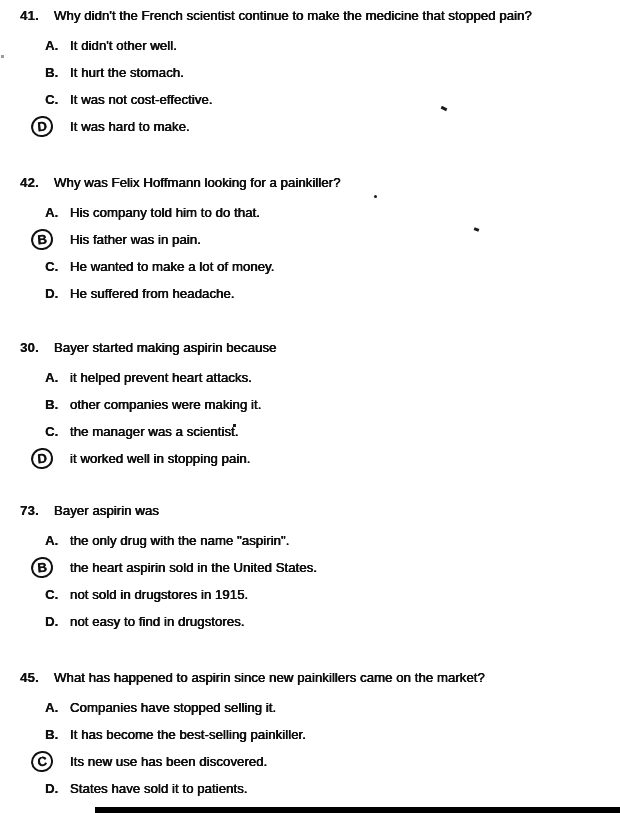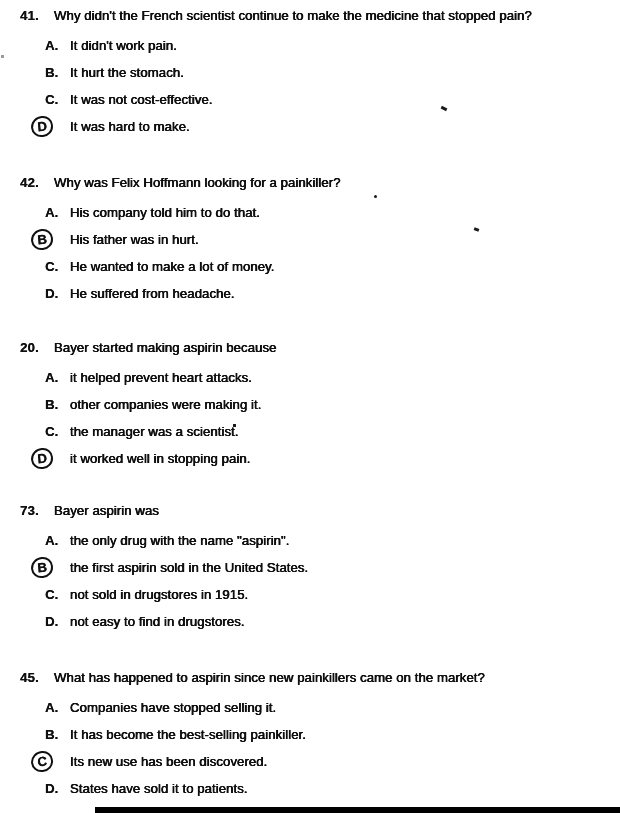--- a/index.html
+++ b/index.html
@@ -100,21 +100,21 @@
   <div class="speck" style="left:474px; top:228px; width:5px; height:3px; transform:rotate(20deg);"></div>
   <div class="speck" style="left:1px; top:55px; width:3px; height:3px; background:#9a9a9a;"></div>
   <div class="speck" style="left:233px; top:424px; width:3px; height:3px;"></div>
 
   <div id="edge-bar"></div>
 <div class="question" style="top: 8px;">
       <span class="q-num">41.</span>
       <span class="q-text">Why didn't the French scientist continue to make the medicine that stopped pain?</span>
       <div class="option" style="top: 30px;">
         <span class="opt-letter">A.</span>
-        <span class="opt-text">It didn't work pain.</span>
+        <span class="opt-text">It didn't other well.</span>
       </div>
       <div class="option" style="top: 57px;">
         <span class="opt-letter">B.</span>
         <span class="opt-text">It hurt the stomach.</span>
       </div>
       <div class="option" style="top: 84px;">
         <span class="opt-letter">C.</span>
         <span class="opt-text">It was not cost-effective.</span>
       </div>
       <div class="option" style="top: 111px;">
@@ -124,33 +124,33 @@
     </div>
     <div class="question" style="top: 175px;">
       <span class="q-num">42.</span>
       <span class="q-text">Why was Felix Hoffmann looking for a painkiller?</span>
       <div class="option" style="top: 30px;">
         <span class="opt-letter">A.</span>
         <span class="opt-text">His company told him to do that.</span>
       </div>
       <div class="option" style="top: 57px;">
         <span class="opt-letter circled" style="border-color: rgb(17, 17, 17);">B</span>
-        <span class="opt-text">His father was in hurt.</span>
+        <span class="opt-text">His father was in pain.</span>
       </div>
       <div class="option" style="top: 84px;">
         <span class="opt-letter">C.</span>
         <span class="opt-text">He wanted to make a lot of money.</span>
       </div>
       <div class="option" style="top: 111px;">
         <span class="opt-letter">D.</span>
         <span class="opt-text">He suffered from headache.</span>
       </div>
     </div>
     <div class="question" style="top: 340px;">
-      <span class="q-num">20.</span>
+      <span class="q-num">30.</span>
       <span class="q-text">Bayer started making aspirin because</span>
       <div class="option" style="top: 30px;">
         <span class="opt-letter">A.</span>
         <span class="opt-text">it helped prevent heart attacks.</span>
       </div>
       <div class="option" style="top: 57px;">
         <span class="opt-letter">B.</span>
         <span class="opt-text">other companies were making it.</span>
       </div>
       <div class="option" style="top: 84px;">
@@ -164,21 +164,21 @@
     </div>
     <div class="question" style="top: 503px;">
       <span class="q-num">73.</span>
       <span class="q-text">Bayer aspirin was</span>
       <div class="option" style="top: 30px;">
         <span class="opt-letter">A.</span>
         <span class="opt-text">the only drug with the name "aspirin".</span>
       </div>
       <div class="option" style="top: 57px;">
         <span class="opt-letter circled" style="border-color: rgb(17, 17, 17);">B</span>
-        <span class="opt-text">the first aspirin sold in the United States.</span>
+        <span class="opt-text">the heart aspirin sold in the United States.</span>
       </div>
       <div class="option" style="top: 84px;">
         <span class="opt-letter">C.</span>
         <span class="opt-text">not sold in drugstores in 1915.</span>
       </div>
       <div class="option" style="top: 111px;">
         <span class="opt-letter">D.</span>
         <span class="opt-text">not easy to find in drugstores.</span>
       </div>
     </div>

